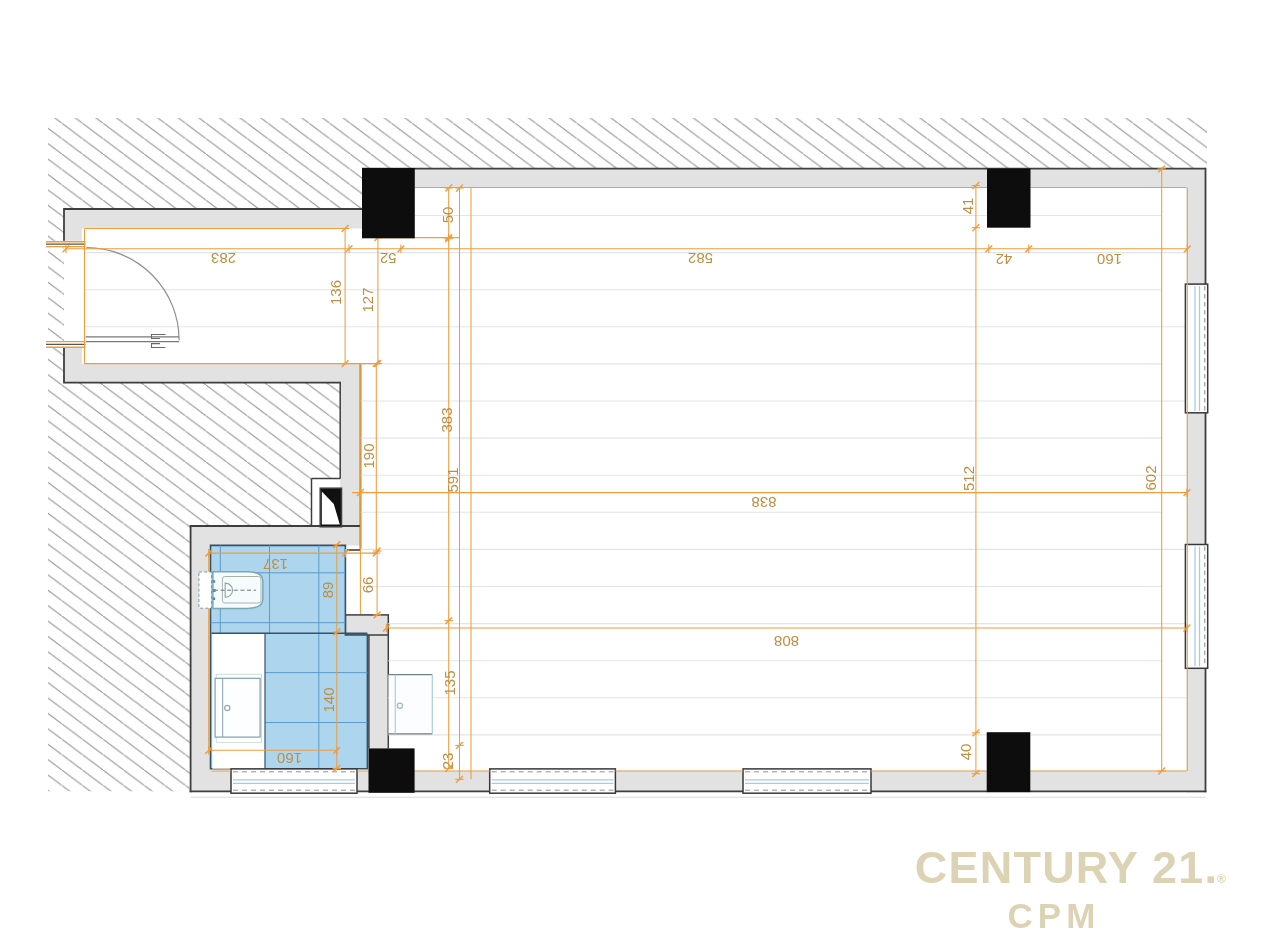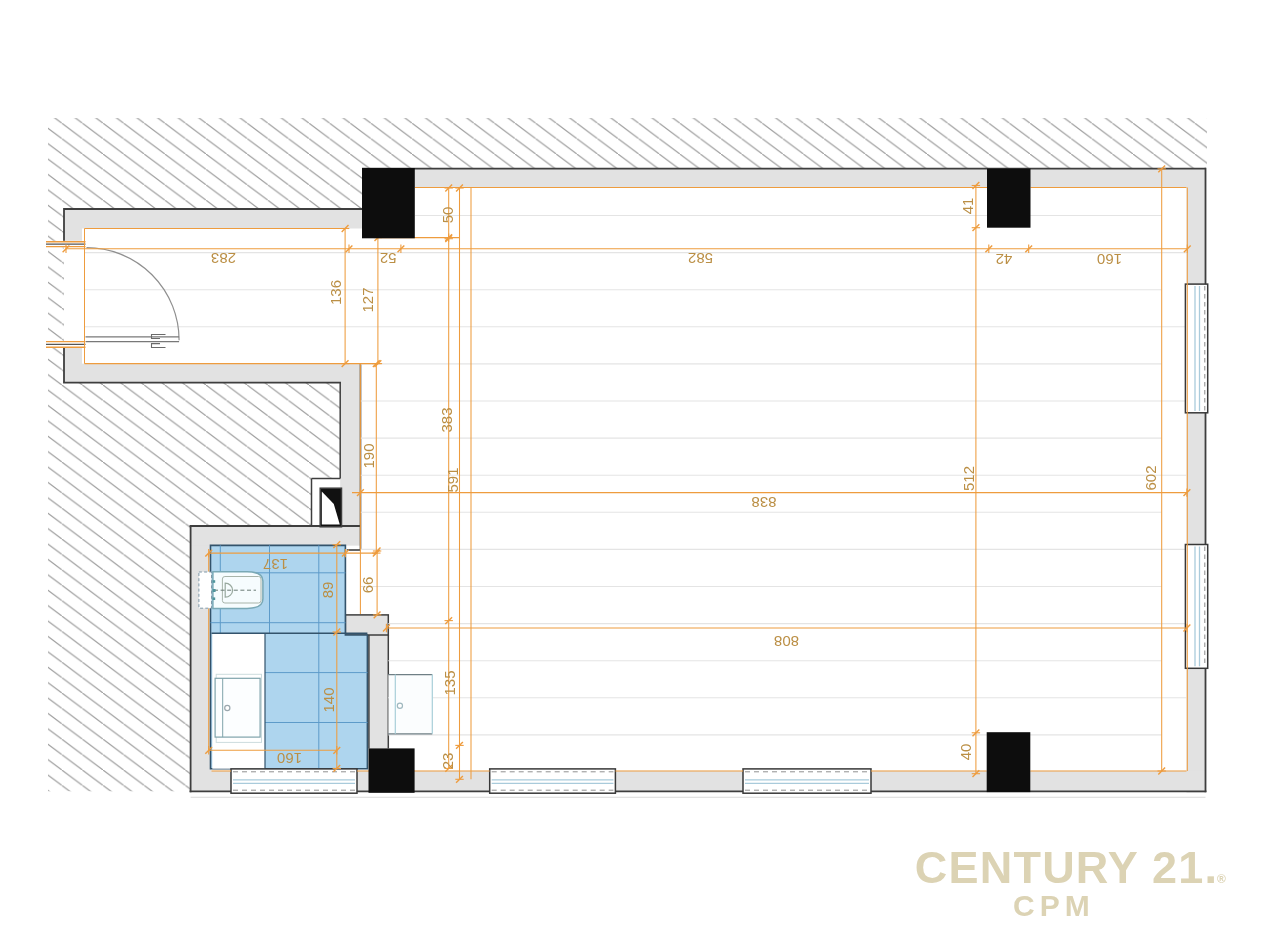--- a/index.html
+++ b/index.html
@@ -1,17 +1,17 @@
 <!DOCTYPE html>
 <html><head><meta charset="utf-8"><style>
 html,body{margin:0;padding:0;background:#fff;width:1280px;height:933px;overflow:hidden;}
 svg{display:block;} text{font-family:"Liberation Sans", sans-serif;}
 .logo{position:absolute;right:53px;top:845px;text-align:center;color:#dcd3b4;font-family:"Liberation Sans",sans-serif;font-weight:bold;}
 .l1{font-size:45px;letter-spacing:1.2px;line-height:1;white-space:nowrap;margin-left:41px;}
-.l2{font-size:30px;letter-spacing:5px;line-height:1;margin-top:1px;margin-left:7px;}
+.l2{font-size:35px;letter-spacing:5px;line-height:1;margin-top:8px;margin-left:7px;}
 </style></head><body>
 <svg width="1280" height="933" viewBox="0 0 1280 933">
 <defs>
       <pattern id="ht" width="20.6" height="15.4" patternUnits="userSpaceOnUse">
         <line x1="-2" y1="-1.5" x2="22.6" y2="16.9" stroke="#9d9d9d" stroke-width="1.2"></line>
       </pattern>
     </defs>
 <rect x="0" y="0" width="1280" height="933" fill="#ffffff"></rect>
 
 <polygon points="48,118 1207,118 1207,168.6 362,168.6 362,209 48,209" fill="url(#ht)"></polygon>

